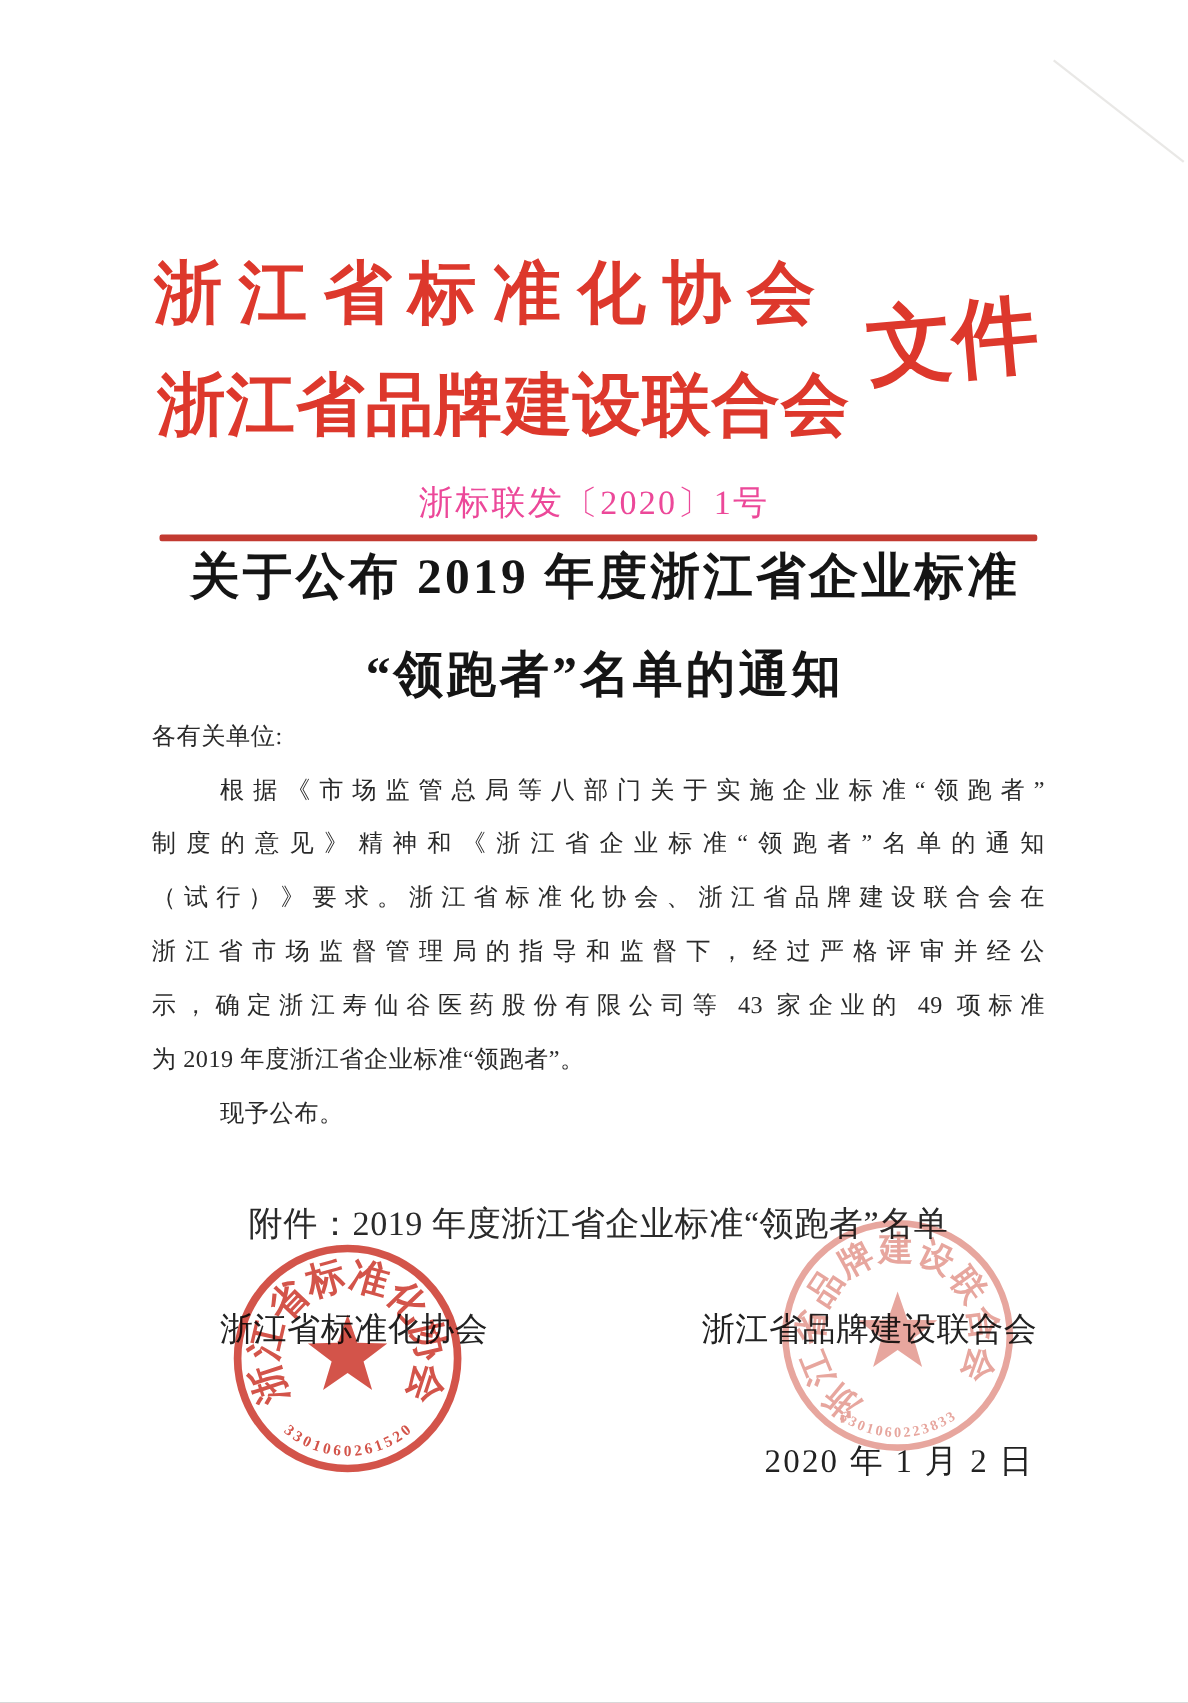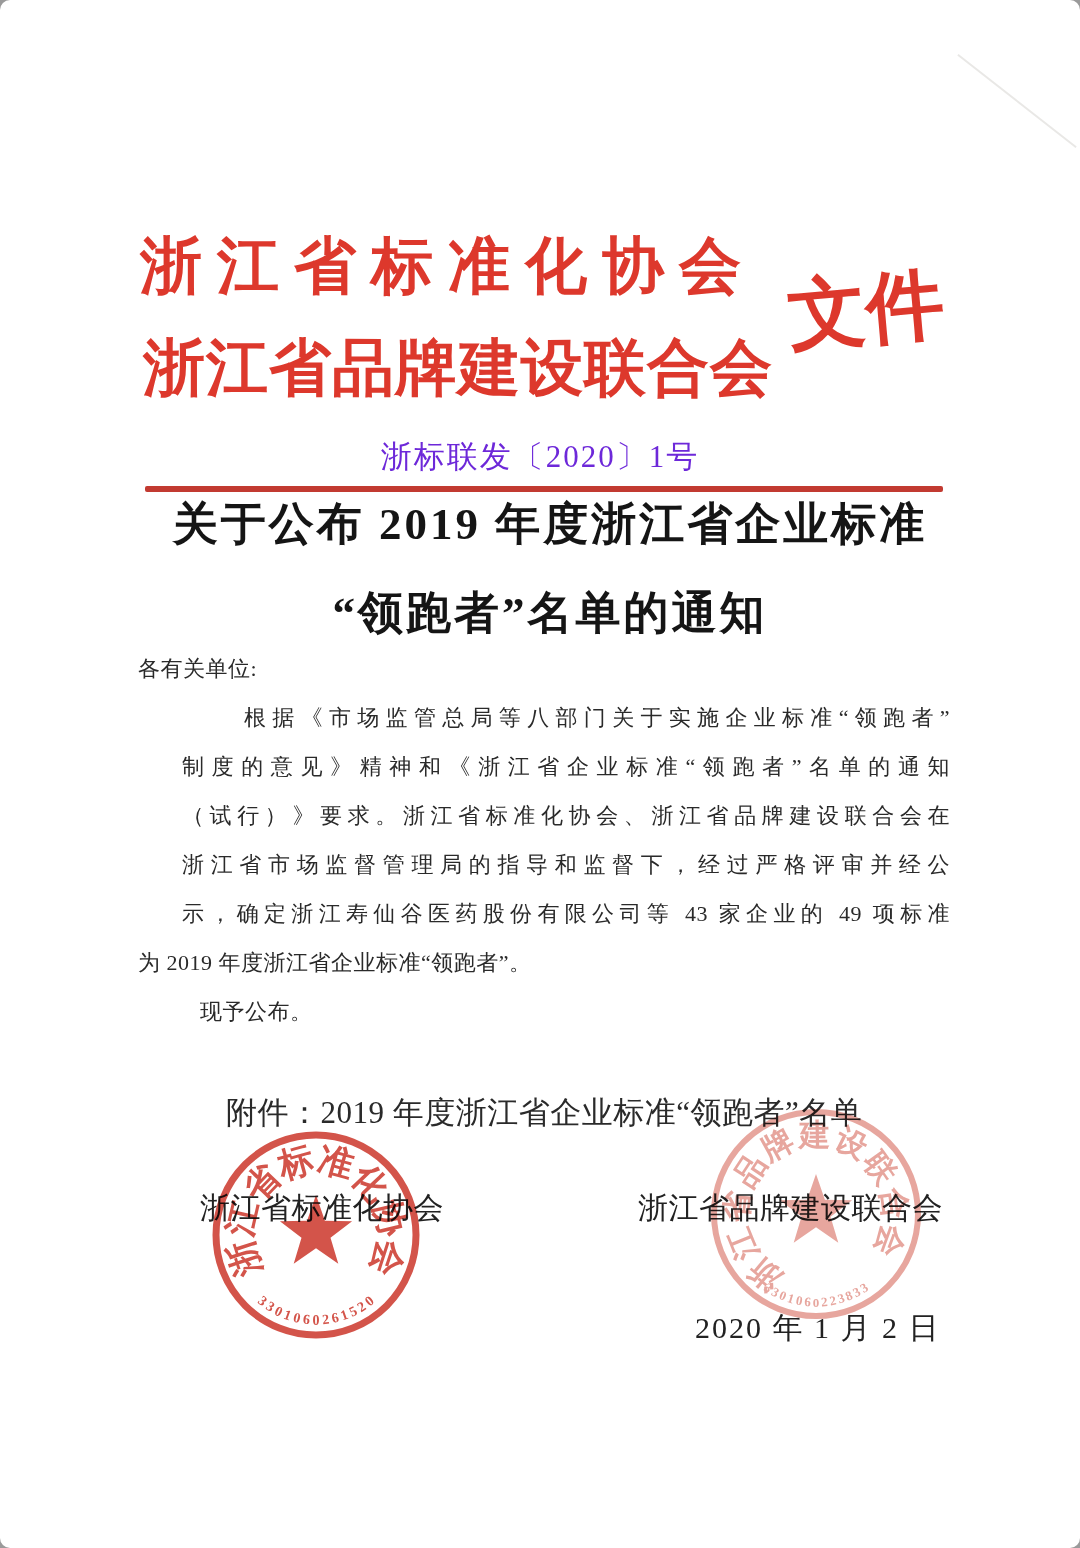--- a/index.html
+++ b/index.html
@@ -1,57 +1,57 @@
 <!DOCTYPE html>
 <html><head>
 <meta charset="utf-8">
 <style>
   html,body{margin:0;padding:0;background:#9a9a9a;}
   .page{
     position:relative;width:1080px;height:1548px;background:#ffffff;
     margin:0 auto;overflow:hidden;
-    font-family:"Liberation Serif","DejaVu Serif",serif;color:#1d1d1d;border-radius:10px;
+    font-family:"Liberation Serif","DejaVu Serif",serif;color:#1d1d1d;
   }
   
   .org-line1{
     position:absolute;left:140px;top:224px;
     font-size:62px;font-weight:bold;letter-spacing:15px;white-space:nowrap;
     color:#dd382c;
   }
   .org-line2{
     position:absolute;left:143px;top:326px;
     font-size:62px;font-weight:bold;letter-spacing:1px;white-space:nowrap;
     color:#dd382c;
   }
   .doc-type{
     position:absolute;left:788px;top:258px;
     font-size:78px;font-weight:bold;white-space:nowrap;color:#dd382c;
     transform:rotate(-5deg);
   }
   
   .doc-number{
     position:absolute;left:0;top:436px;width:1080px;text-align:center;
-    font-size:31px;letter-spacing:2px;color:#6d28d9;
+    font-size:31px;letter-spacing:2px;color:#ec4899;
   }
   .red-rule{
     position:absolute;left:145px;top:486px;width:798px;height:6px;
     background:#c23a31;border-radius:2px;
   }
   
   .title{
     position:absolute;left:10px;top:494px;width:1080px;text-align:center;
     font-size:45px;font-weight:bold;color:#151515;letter-spacing:3px;
   }
   .title .t2{margin-top:29px;}
   
   .body-block{
     position:absolute;left:138px;top:644px;width:812px;
     font-size:22px;line-height:49px;color:#2a2a2a;letter-spacing:0.5px;
   }
-  .jline{text-align:justify;text-align-last:justify;margin-left:44px;}
+  .jline{text-align:justify;text-align-last:justify;}
   .indent{text-indent:62px;}
   .attachment{
     position:absolute;left:178px;top:1092px;width:860px;
     font-size:31px;color:#2a2a2a;letter-spacing:0.5px;white-space:nowrap;margin-left:48px;
   }
   
   .sig{position:absolute;top:1188px;font-size:30px;color:#222;white-space:nowrap;letter-spacing:0.5px;}
   .sig-left{left:200px;}
   .sig-right{left:638px;}
   .doc-date{

